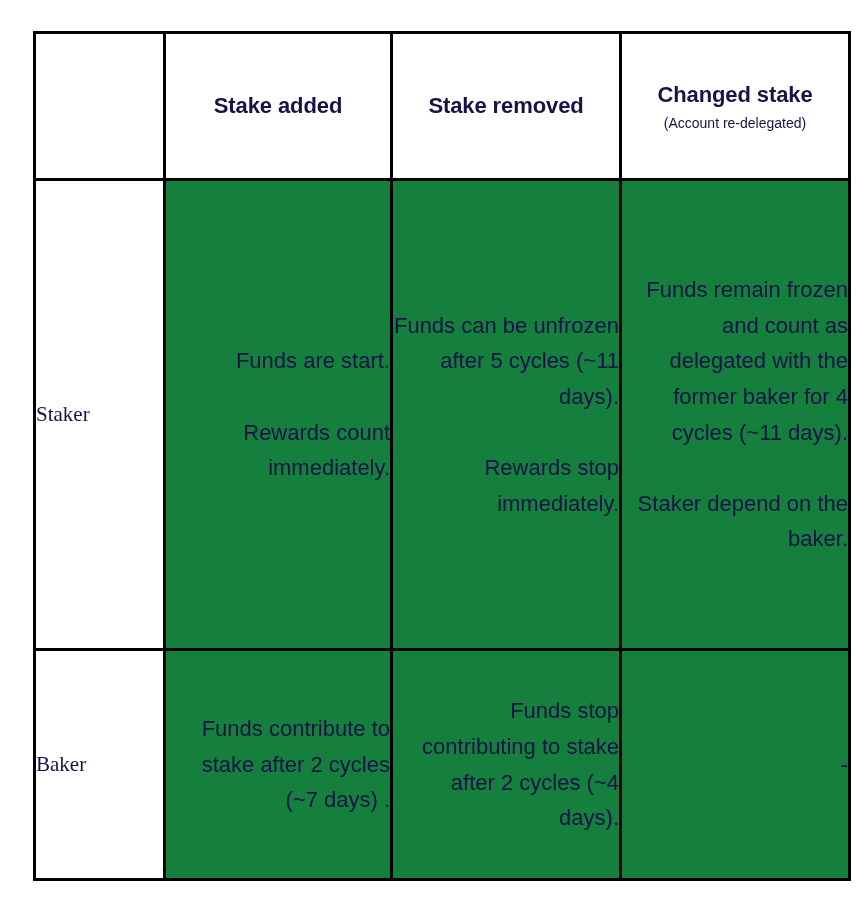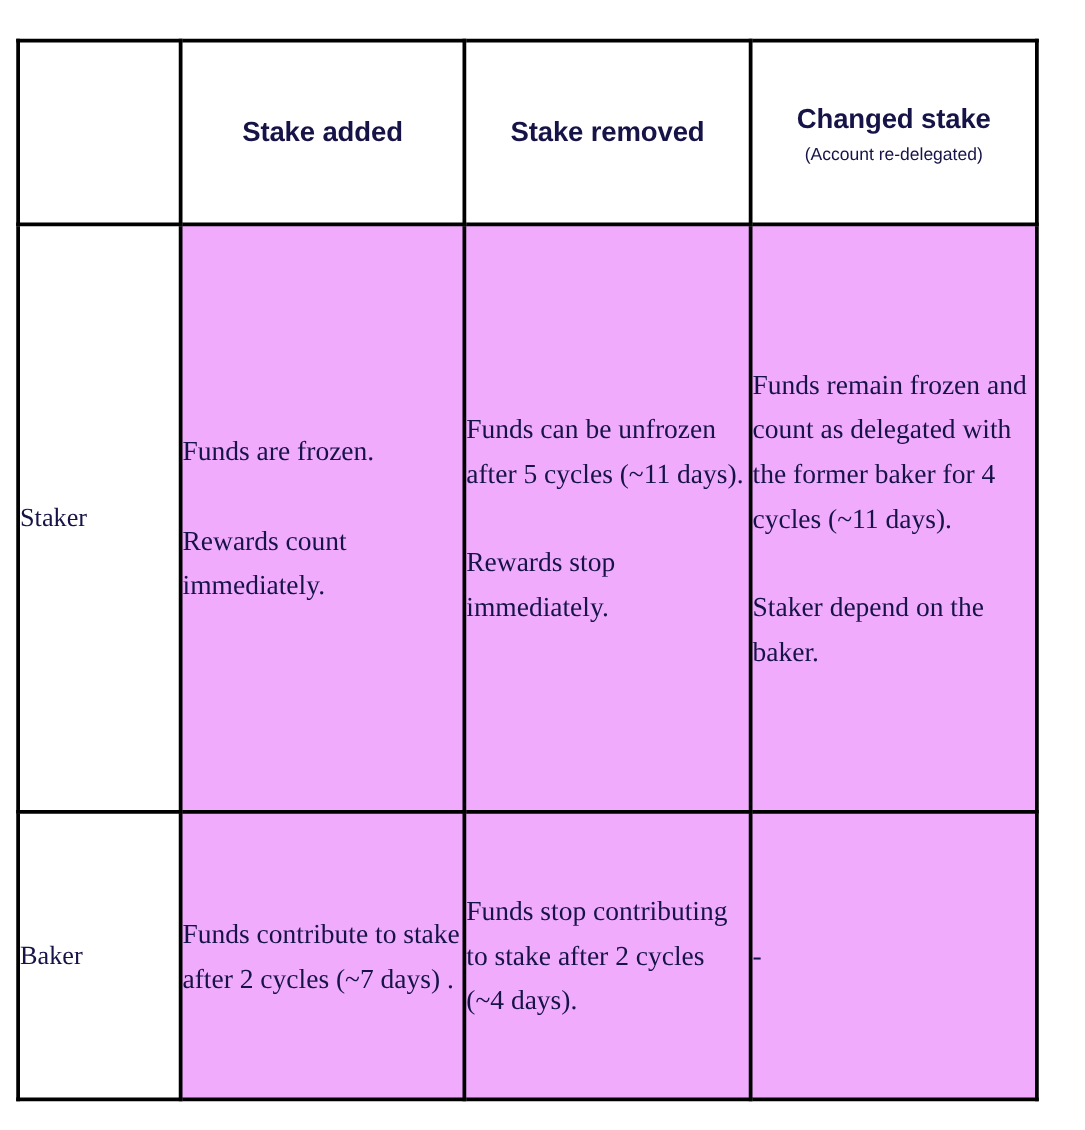--- a/index.html
+++ b/index.html
@@ -15,21 +15,21 @@
     overflow: hidden;
   }
   .sheet {
     position: relative;
     width: 868px;
     height: 904px;
     background: #ffffff;
   }
   table.matrix {
     position: absolute;
-    left: 13px;
+    left: 33px;
     top: 31px;
     width: 815px;
     border-collapse: collapse;
     table-layout: fixed;
     background: #ffffff;
     border-radius: 25px;
   }
   table.matrix td,
   table.matrix th {
     border: 3px solid #000000;
@@ -75,25 +75,24 @@
   td.row-label {
     background: #ffffff;
     text-align: left;
     font-weight: bold;
     font-size: 21px;
     padding-left: 20px;
     font-family: Liberation Serif, serif;
   }
 
   td.data-cell {
-    background: #f0abfc;
-    text-align: left;
+    background: #15803d;
+    text-align: right;
     font-size: 22px;
     line-height: 1.62;
-    font-family: Liberation Serif, serif;
   }
   td.data-cell p {
     margin: 0;
   }
   td.data-cell p + p {
     margin-top: 1.62em;
   }
   td.data-cell.dash {
     font-size: 22px;
   }
@@ -121,21 +120,21 @@
         <th class="head-cell cell-pad">
           <span class="head-main">Changed stake</span>
           <span class="head-sub">(Account re-delegated)</span>
         </th>
       </tr>
     </thead>
     <tbody>
       <tr class="row-staker">
         <td class="row-label cell-pad">Staker</td>
         <td class="data-cell cell-pad">
-          <p>Funds are frozen.</p>
+          <p>Funds are start.</p>
           <p>Rewards count immediately.</p>
         </td>
         <td class="data-cell cell-pad">
           <p>Funds can be unfrozen after 5 cycles (~11 days).</p>
           <p>Rewards stop immediately.</p>
         </td>
         <td class="data-cell cell-pad">
           <p>Funds remain frozen and count as delegated with the former baker for 4 cycles (~11 days).</p>
           <p>Staker depend on the baker.</p>
         </td>

